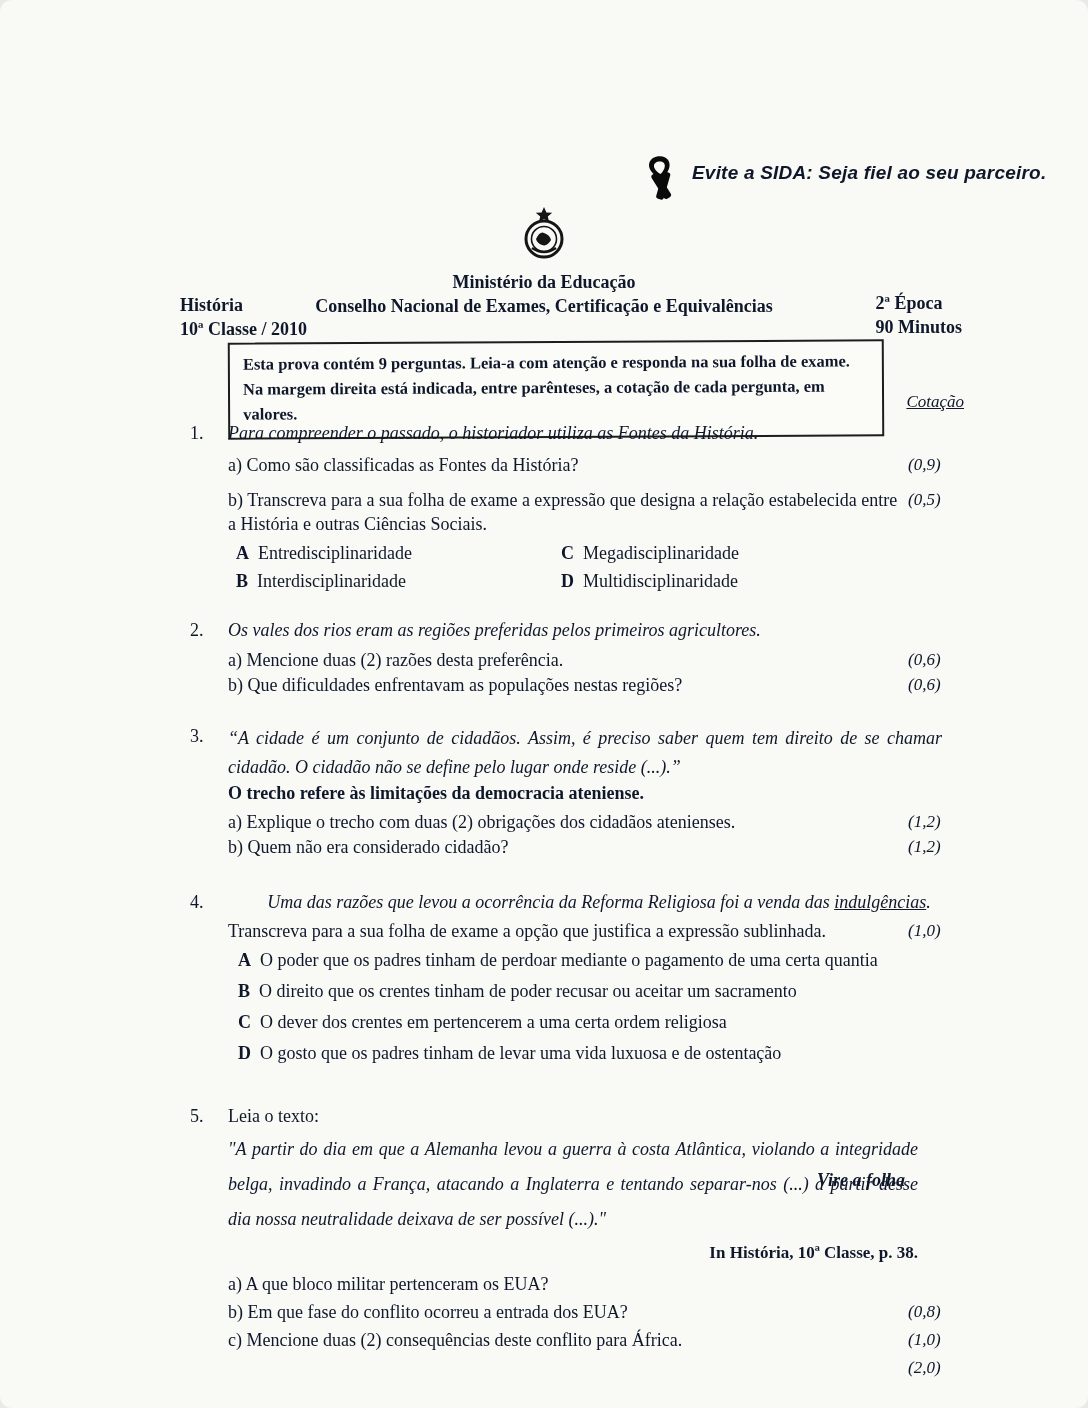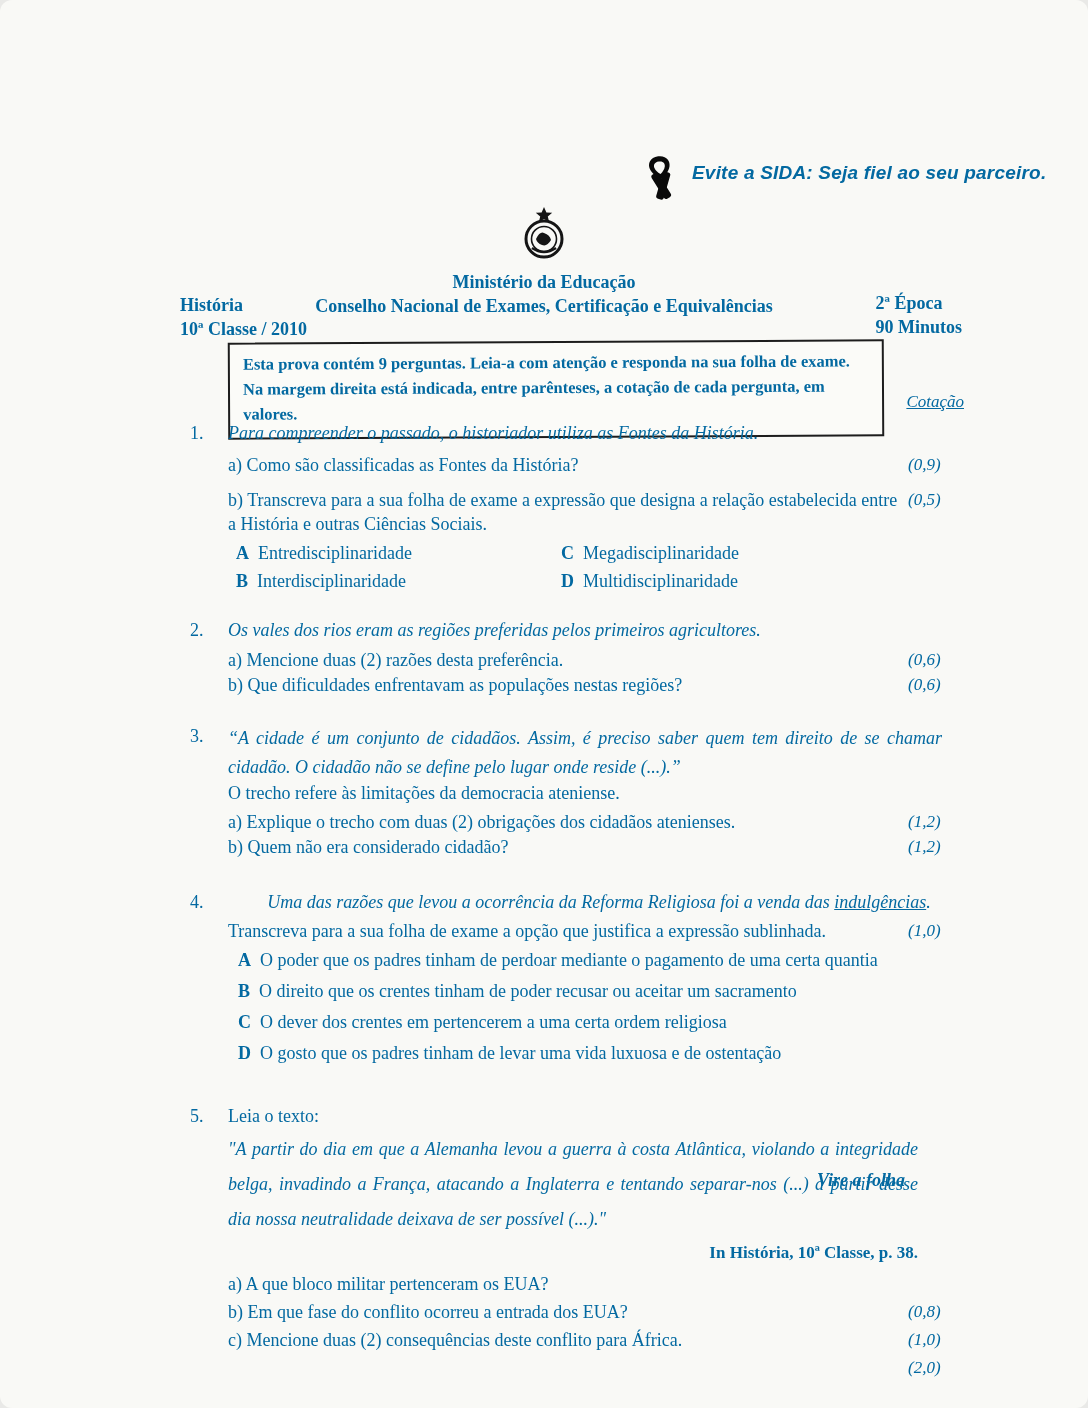--- a/index.html
+++ b/index.html
@@ -1,18 +1,18 @@
 <!DOCTYPE html>
 <html><head>
 <meta charset="utf-8">
 <style>
   html,body { margin:0; padding:0; background:#e9e9e7; }
   .page {
     position:relative; width:1088px; height:1408px;
-    background:#f9f9f6; color:#0369a1;
+    background:#f9f9f6; color:#0f172a;
     font-family:"Liberation Serif", serif;
     overflow:hidden;
     border-radius:12px;
   }
   
   .slogan { position:absolute; top:154px; left:638px; display:flex; align-items:flex-start; gap:8px; }
   .slogan-text {
     font-family:"Liberation Sans", sans-serif;
     font-weight:bold; font-style:italic; font-size:19px; letter-spacing:.2px;
     padding-top:8px;
@@ -58,21 +58,21 @@
   }
   .opt { display:flex; gap:9px; }
   .opt-label { font-weight:bold; }
 
   .q2 { margin-bottom:27px; }
   .q2 .intro { margin-bottom:5px; }
 
   .q3 { margin-bottom:30px; }
   .q3 .quote { text-align:justify; line-height:1.58; margin-right:28px; }
   .q3 .source { font-weight:bold; text-align:right; margin:3px 92px 6px 0; font-size:17px; }
-  .q3 .lead { margin-bottom:4px; }
+  .q3 .lead { margin-bottom:4px;font-weight:bold; }
 
   .q4 { margin-bottom:32px; }
   .q4 .intro { margin-bottom:4px;text-align:center; }
   .q4 .lead-line { margin-bottom:5px; }
   .opt-list { margin-left:10px; }
   .opt-list .opt { margin-bottom:6px; }
 
   .q5 .quote { text-align:justify; line-height:1.95; margin:3px 52px 4px 0; }
   .q5 .sources { display:flex; justify-content:flex-end; gap:24px; font-weight:bold; font-size:17px; margin:0 52px 8px 0; }
   .q5 .line { margin-bottom:3px; }

